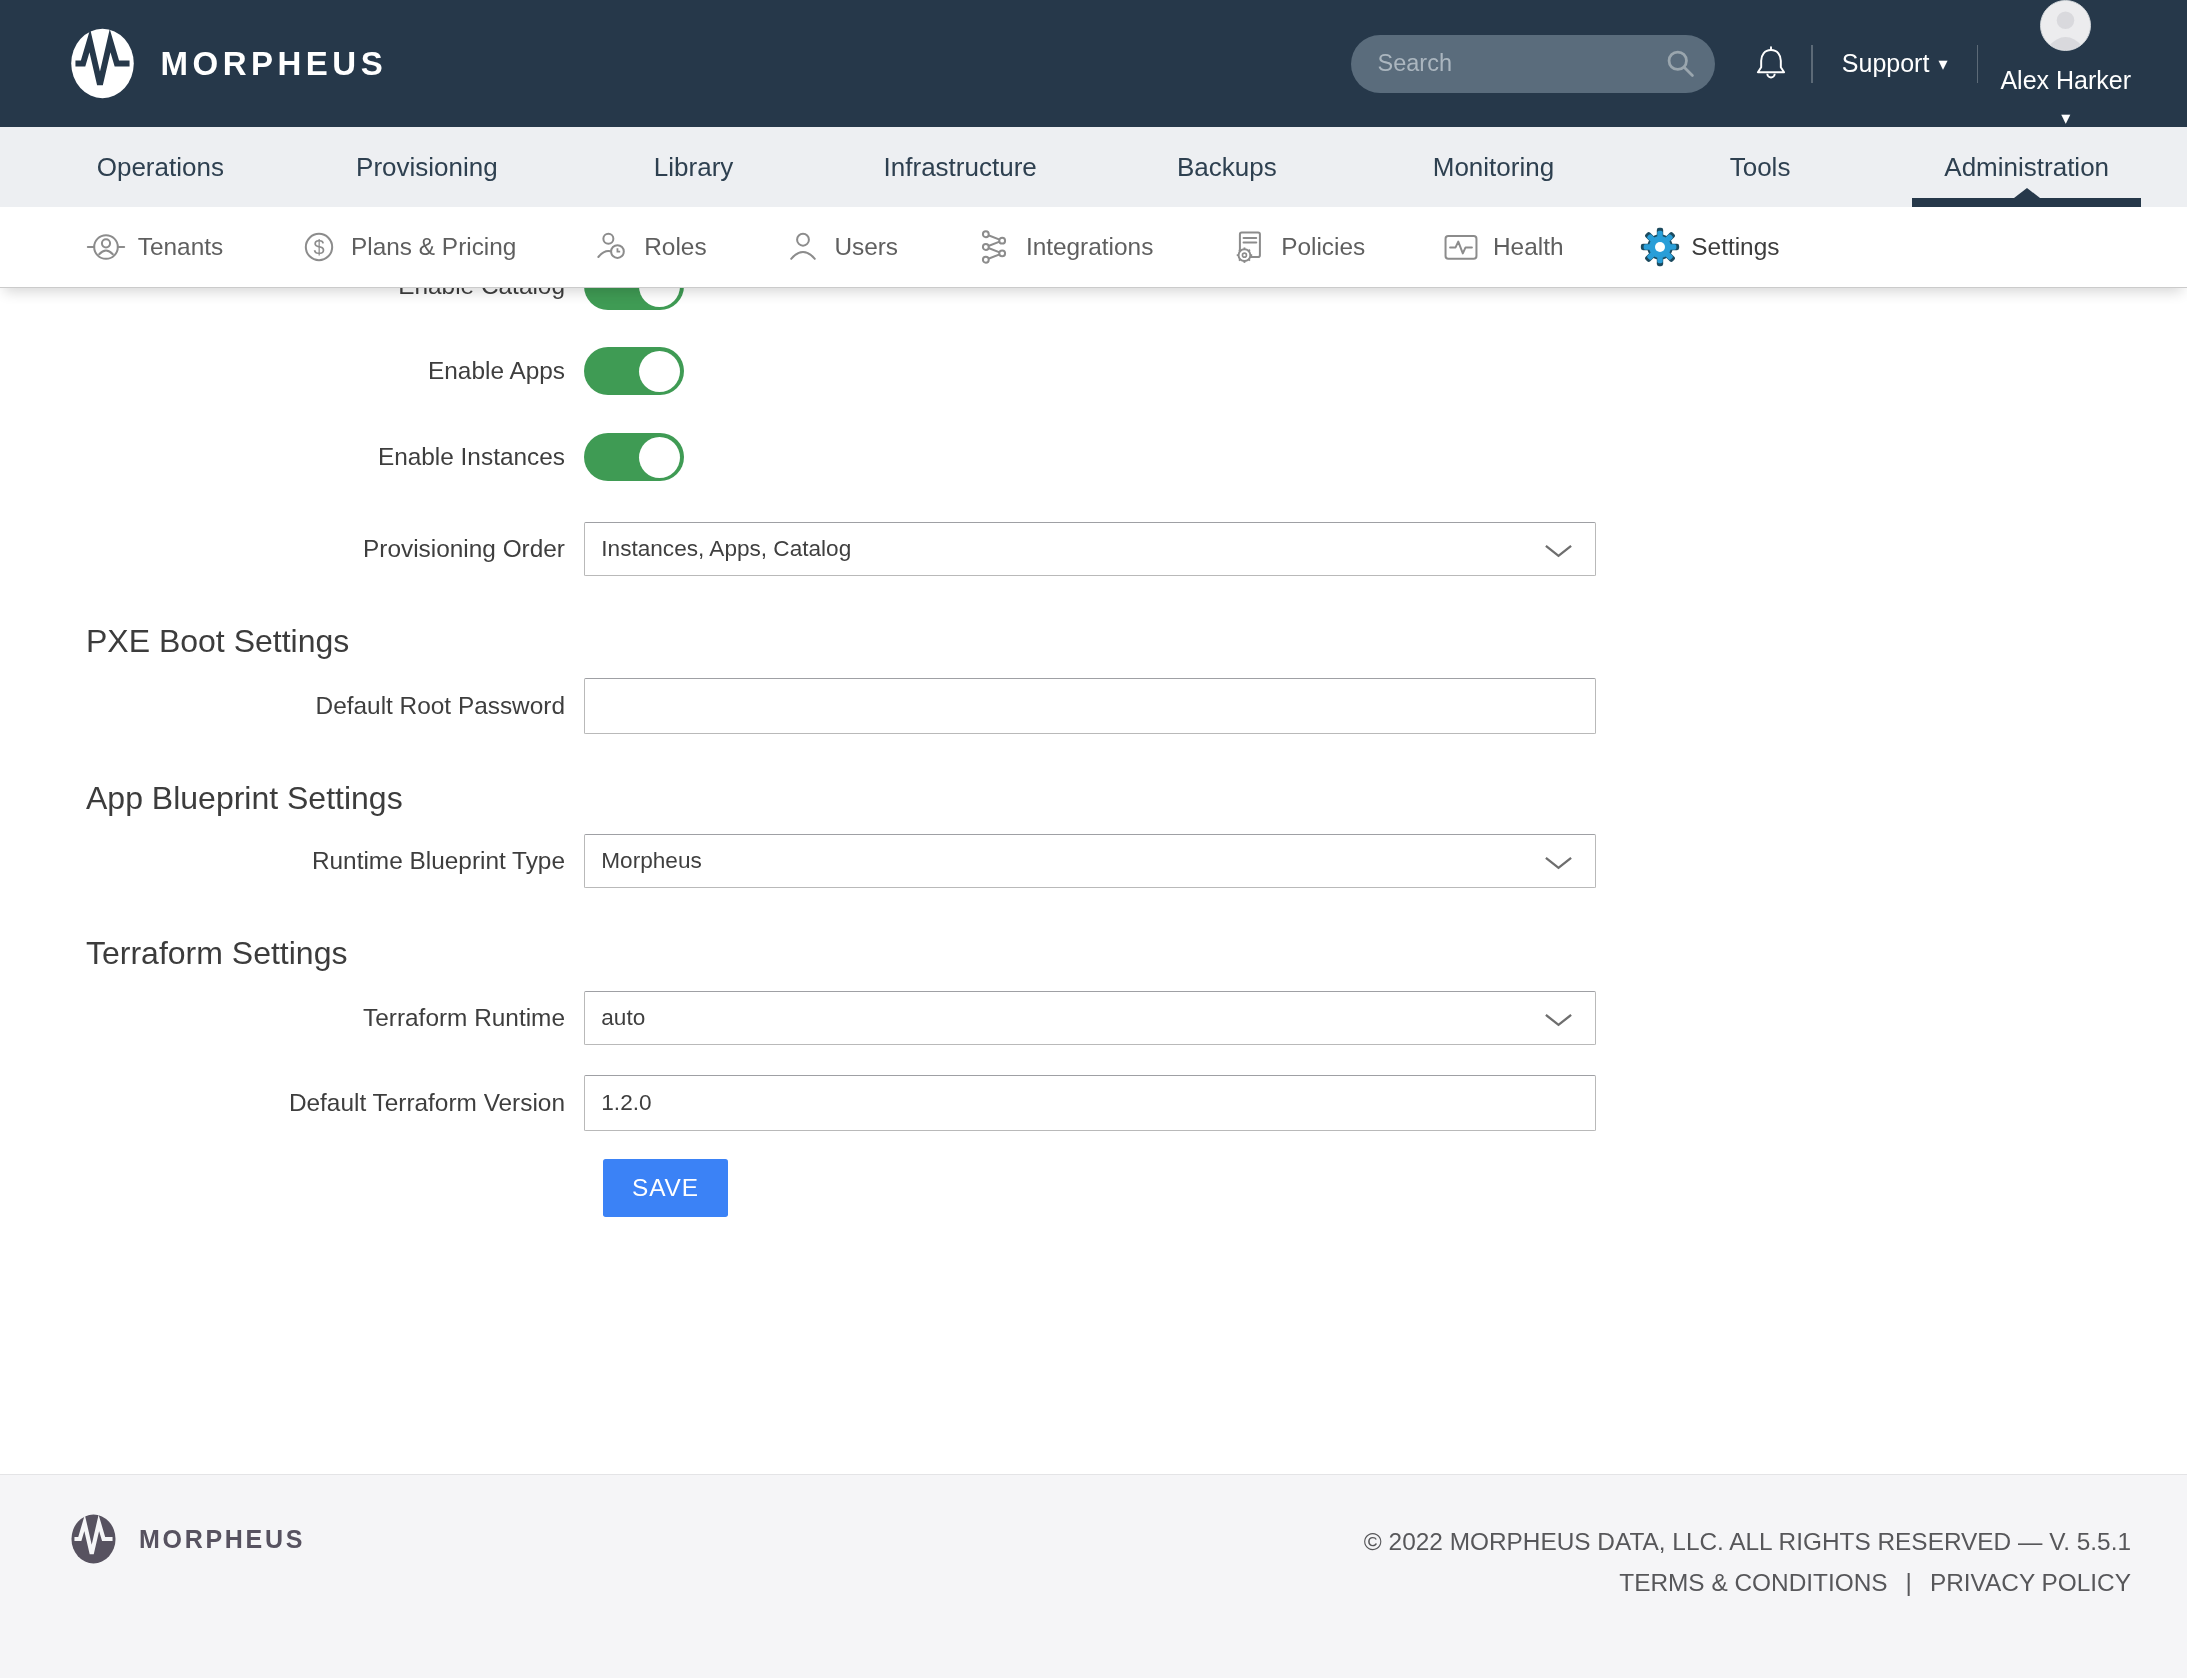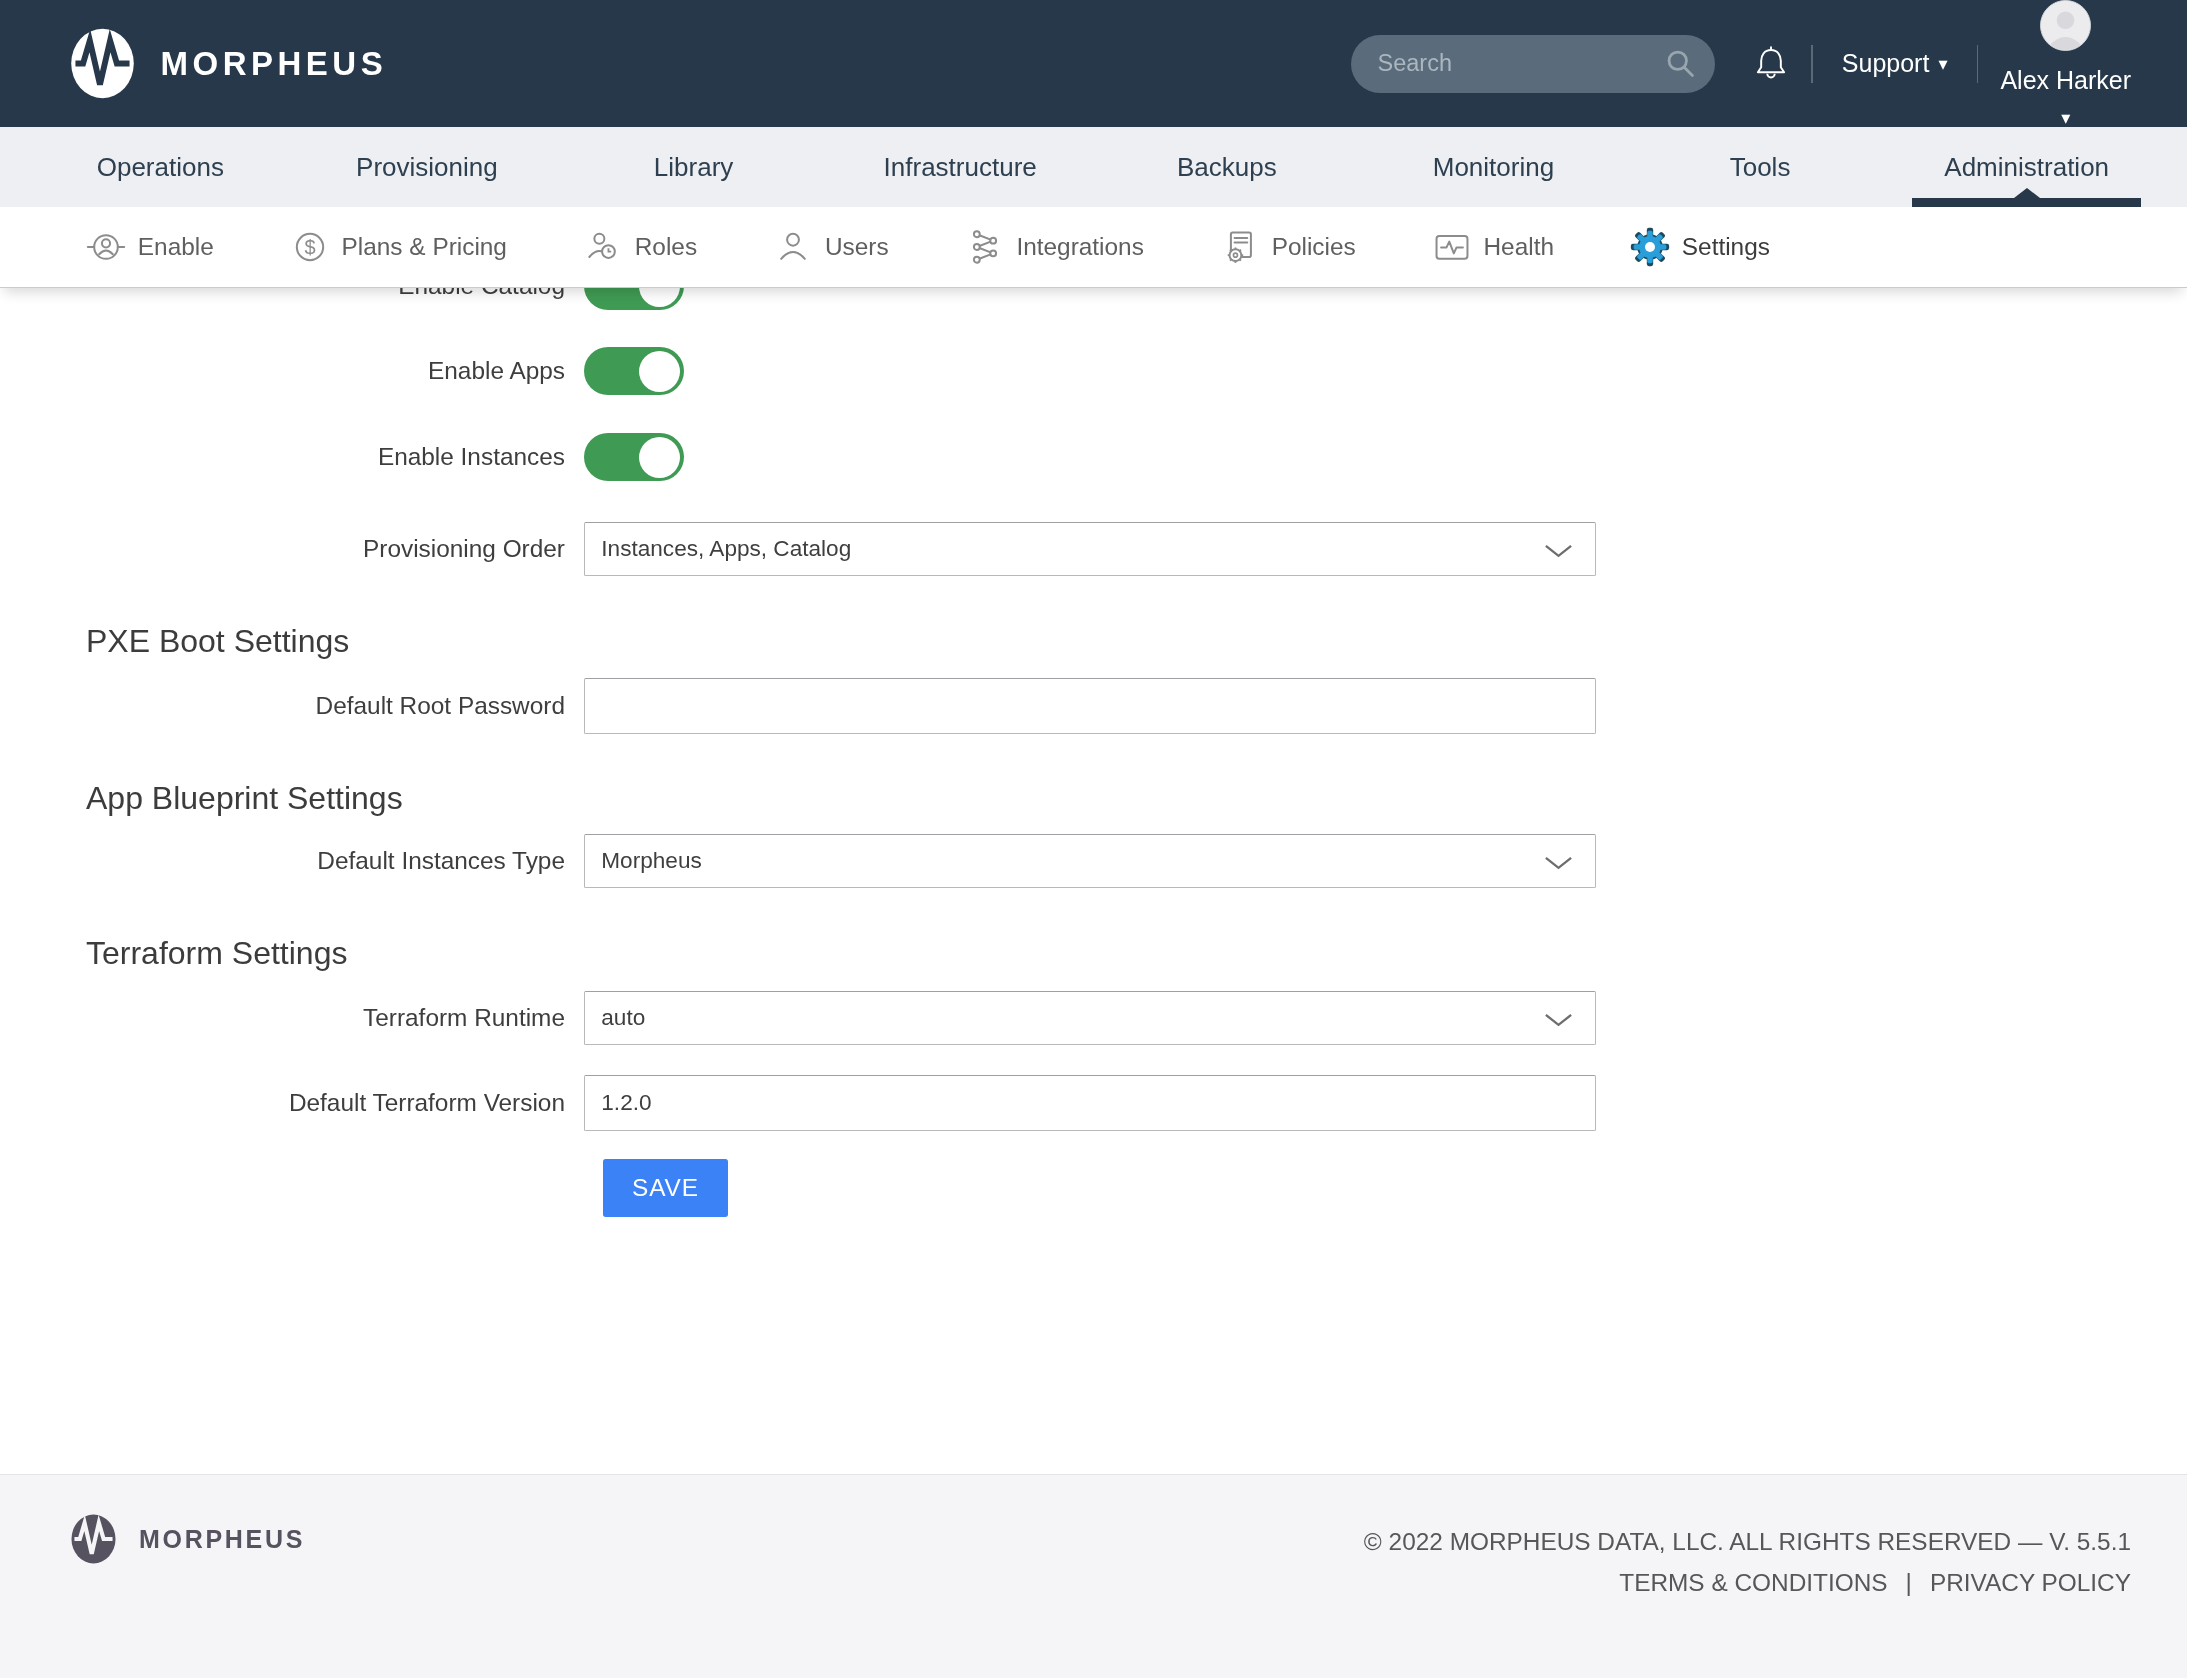--- a/index.html
+++ b/index.html
@@ -138,21 +138,21 @@
     <div class="sub-item">
       <svg viewBox="0 0 44 44">
         <g class="licn">
           <circle cx="22" cy="22" r="13"></circle>
           <circle cx="22" cy="18" r="4.5"></circle>
           <path d="M14.5 30 q7.5 -8.5 15 0"></path>
           <line x1="2" y1="22" x2="9" y2="22"></line>
           <line x1="35" y1="22" x2="42" y2="22"></line>
         </g>
       </svg>
-      <span>Enable</span>
+      <span>Tenants</span>
     </div>
     <div class="sub-item">
       <svg viewBox="0 0 44 44" style="font-size:27px">
         <circle class="licn" cx="22" cy="22" r="14.5"></circle>
         <text x="22" y="30" text-anchor="middle" font-size="22" fill="#8C8C8C" font-family="Liberation Sans, sans-serif">$</text>
       </svg>
       <span>Plans &amp; Pricing</span>
     </div>
     <div class="sub-item">
       <svg viewBox="0 0 44 44">
@@ -279,21 +279,21 @@
     <h2 class="sheading h-pxe">PXE Boot Settings</h2>
 
     <div class="frow r-rootpw">
       <div class="frow-label">Default Root Password</div>
       <input class="tinput" type="text" value="" style="">
     </div>
 
     <h2 class="sheading h-bp">App Blueprint Settings</h2>
 
     <div class="frow r-bptype">
-      <div class="frow-label">Default Instances Type</div>
+      <div class="frow-label">Runtime Blueprint Type</div>
       <div class="sel">
         <span class="sel-value">Morpheus</span>
         <svg class="sel-chev" viewBox="0 0 30 14">
           <polyline points="1,1 15,12 29,1" fill="none" stroke="#6E6E6E" stroke-width="2.6"></polyline>
         </svg>
       </div>
     </div>
 
     <h2 class="sheading h-tf">Terraform Settings</h2>
 

